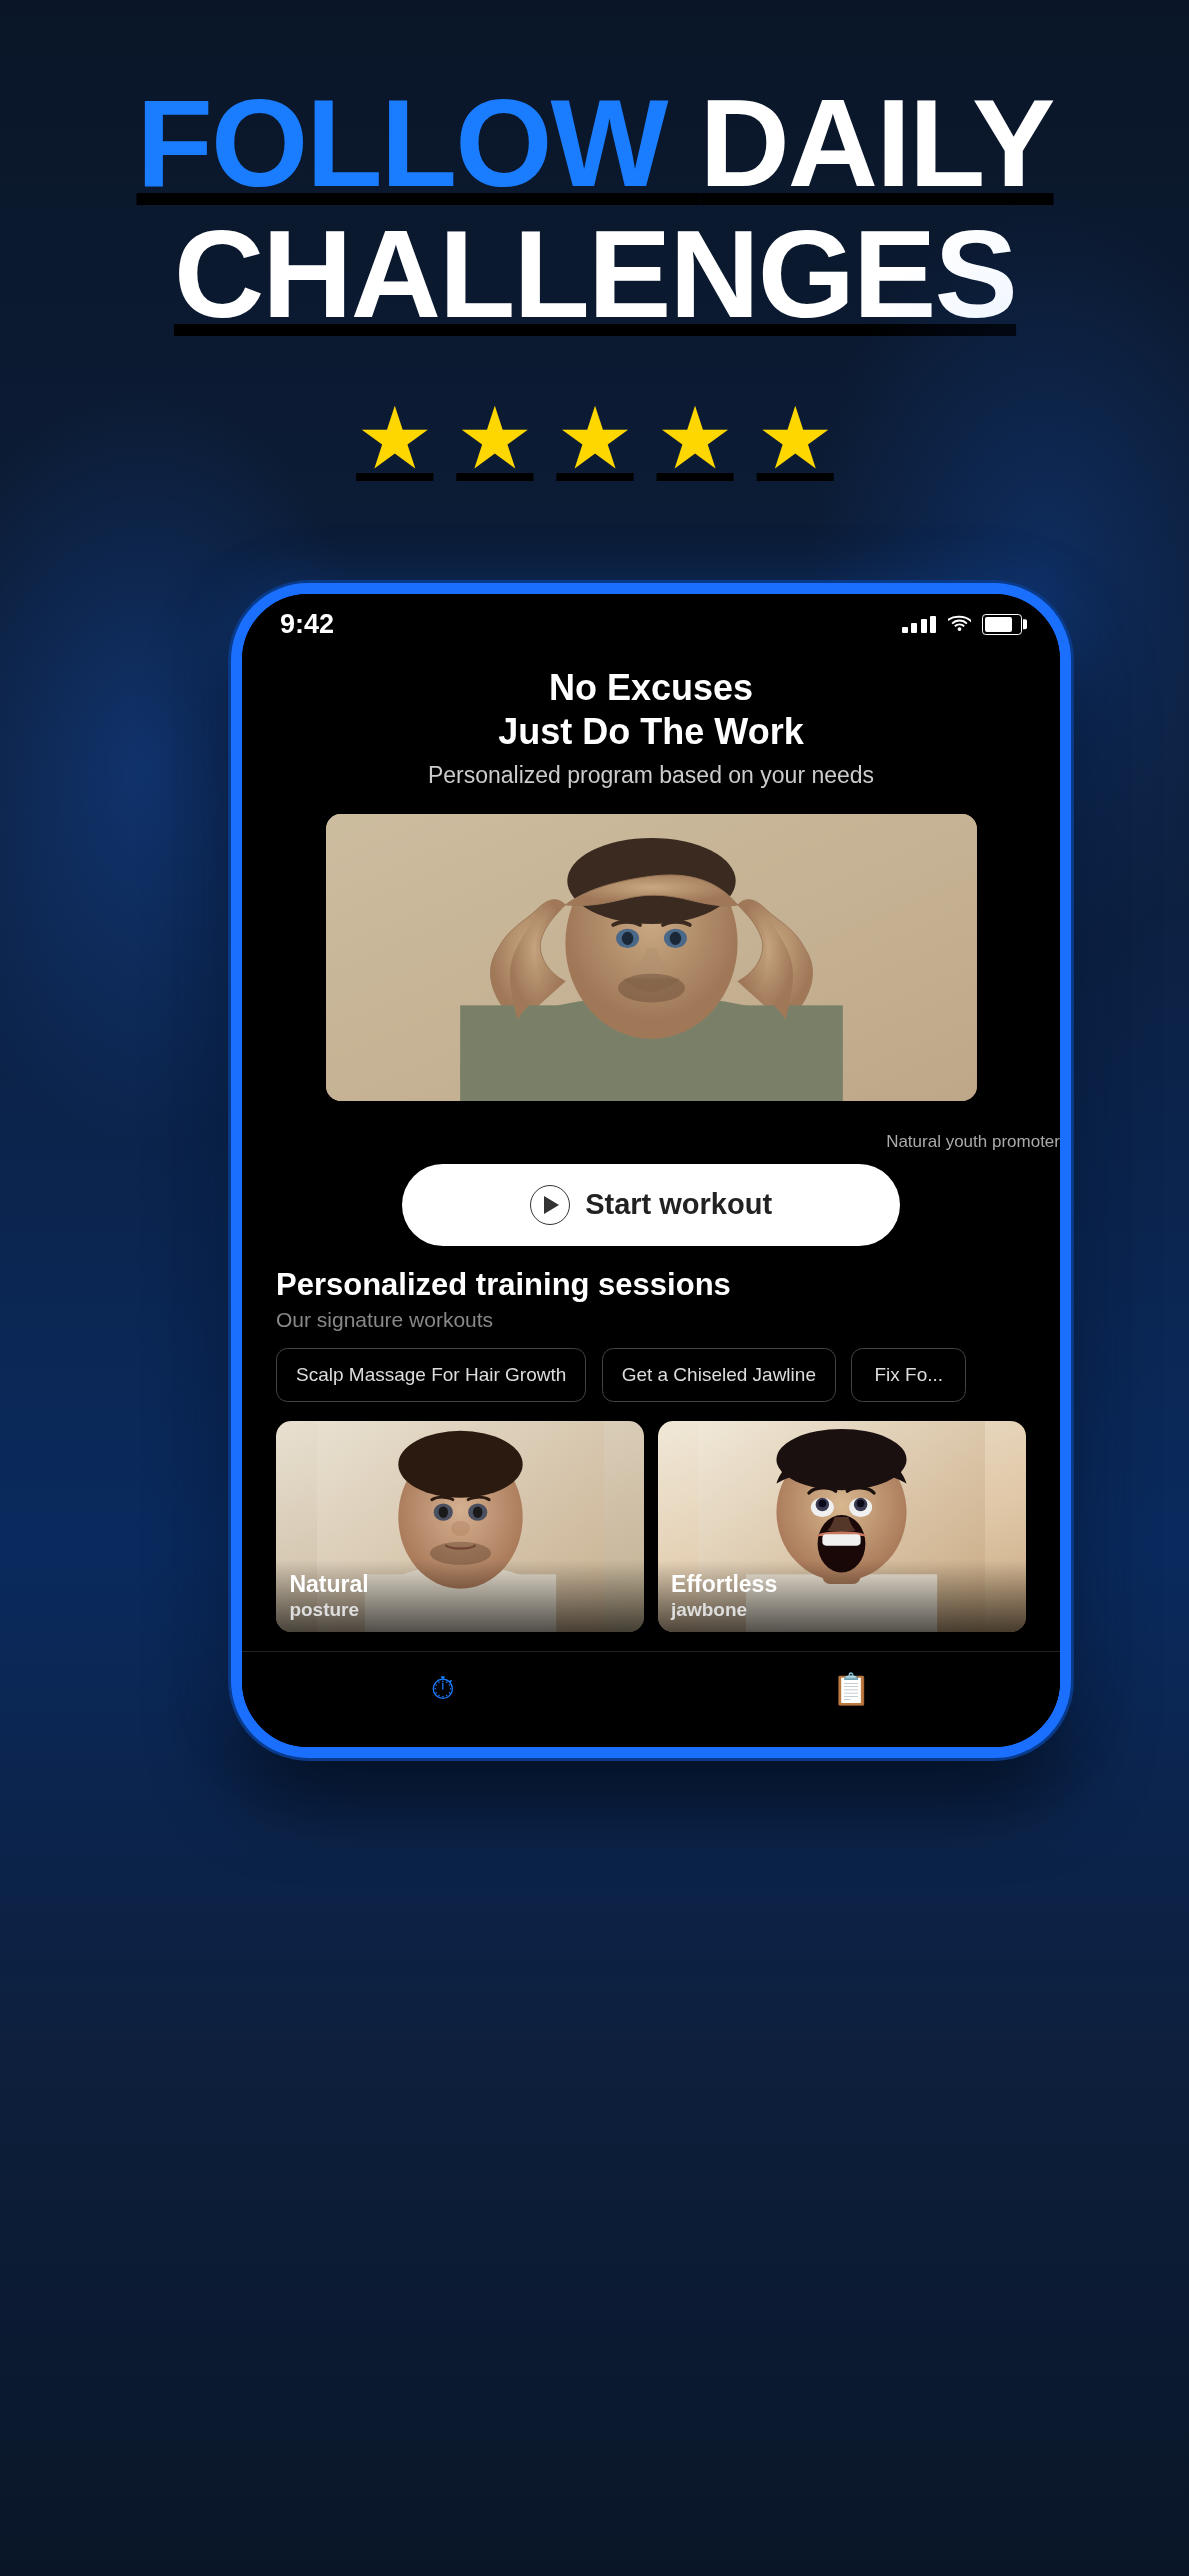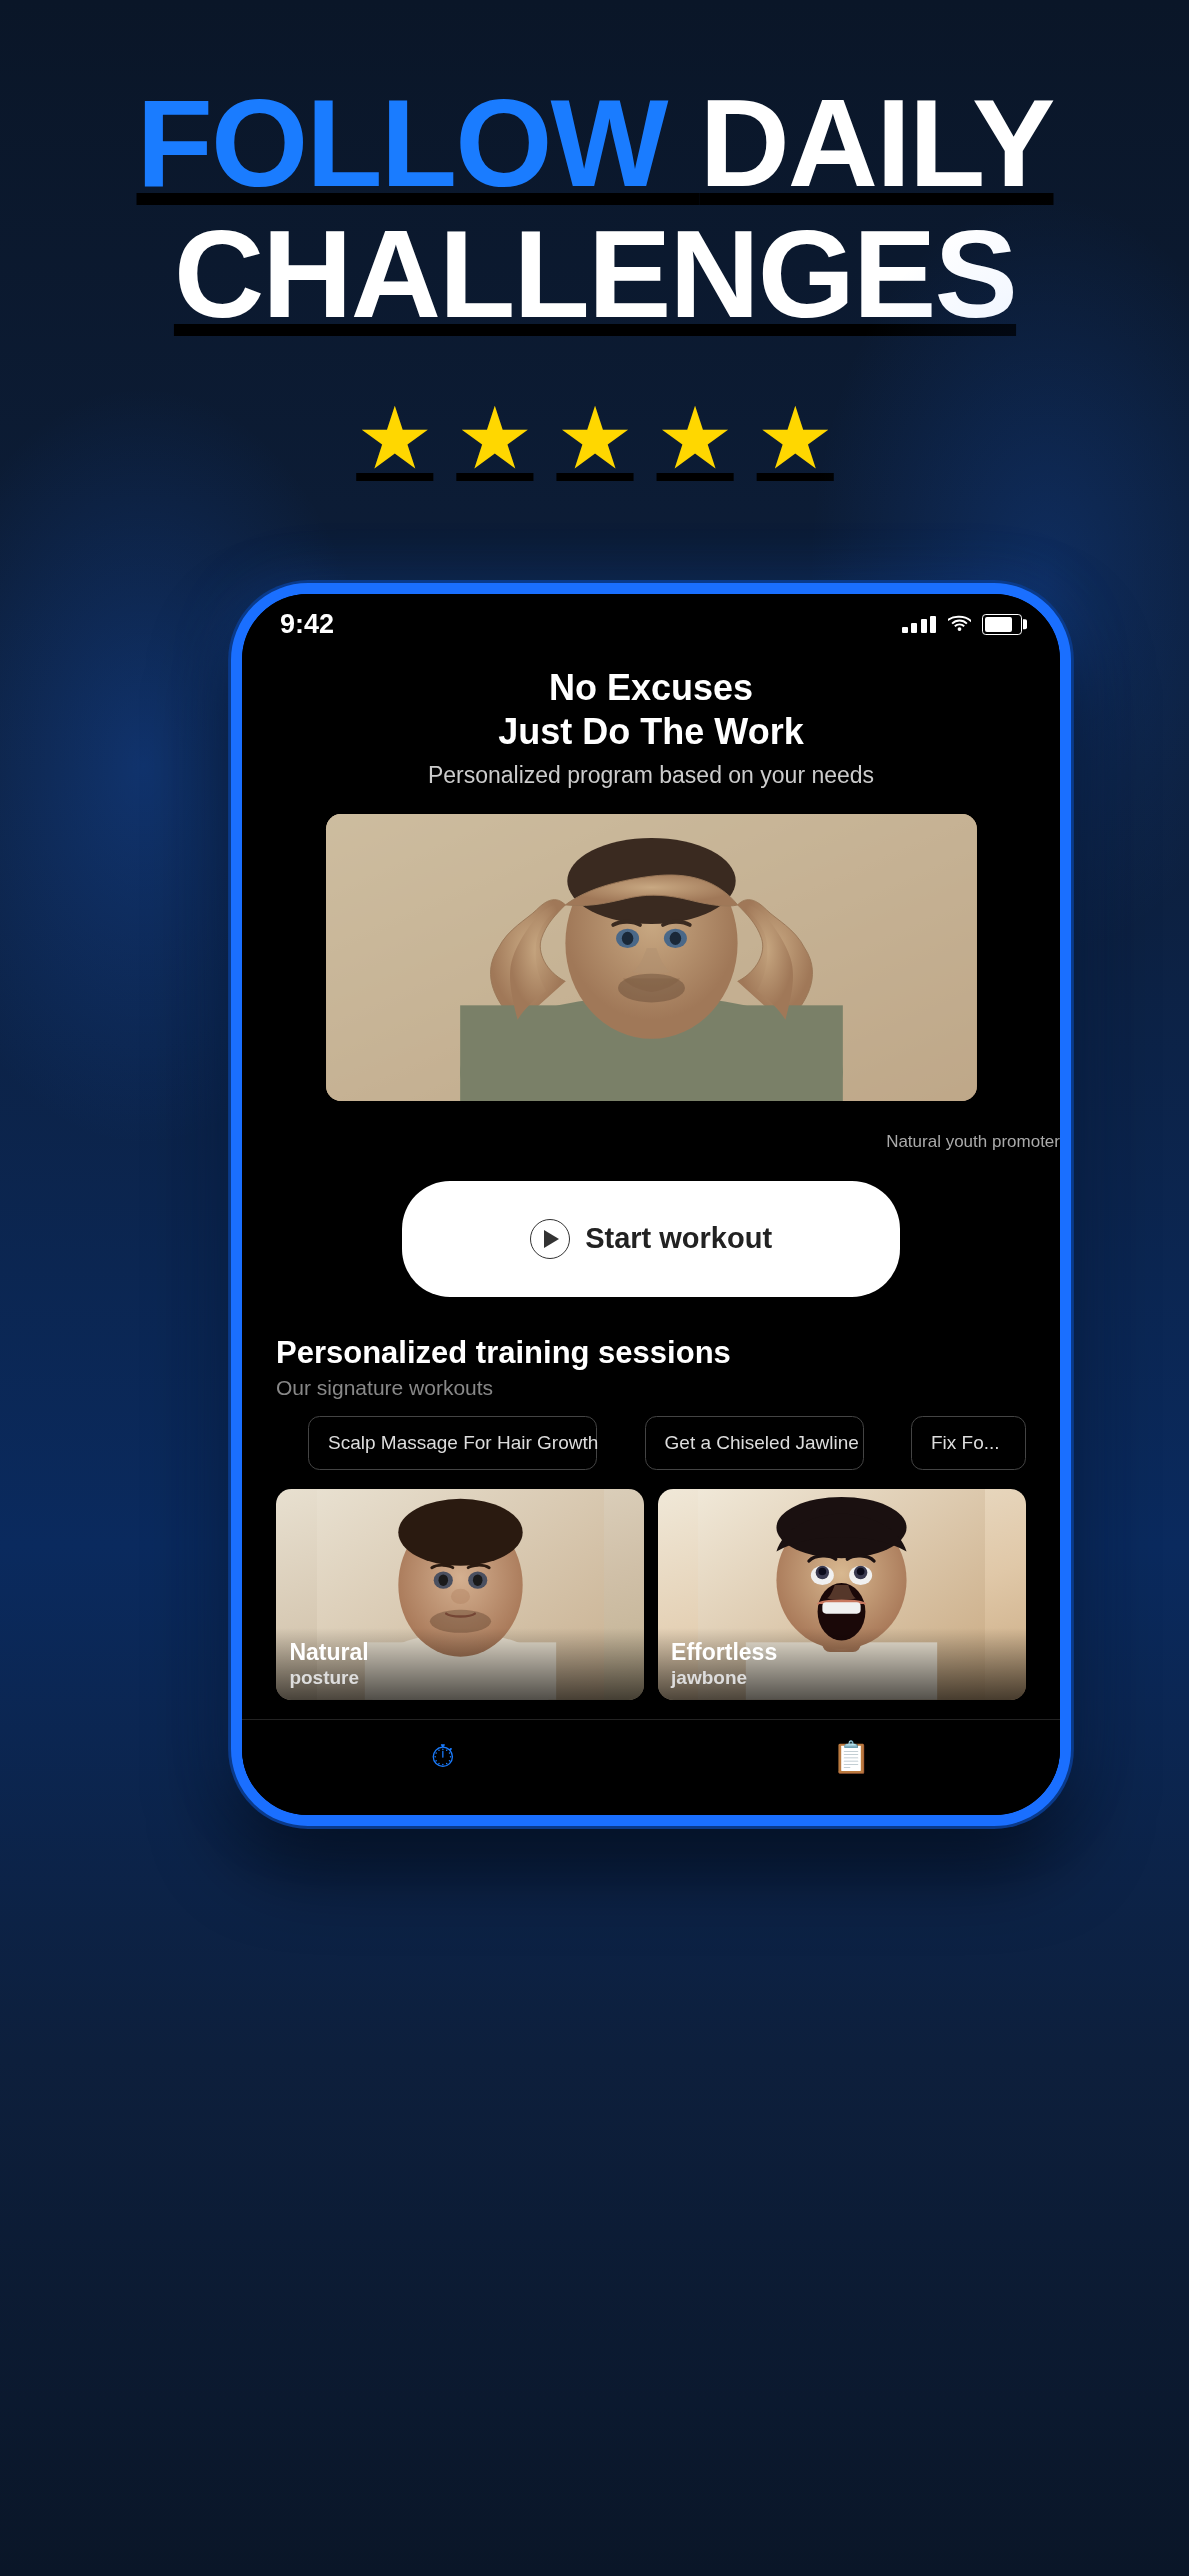--- a/index.html
+++ b/index.html
@@ -187,22 +187,22 @@
     }
 
     
     .start-button {
       display: flex;
       align-items: center;
       justify-content: center;
       gap: 15.3px;
       background: #fff;
       border-radius: 48px;
-      padding: 38px 48px;
-      margin: 19px auto;
+      padding: 21px 48px;
+      margin: 2px auto;
       width: 498px;
       cursor: pointer;
       border: none;
     }
 
     .play-circle {
       width: 40px;
       height: 40px;
       border: 1.9px solid #333;
       border-radius: 50%;
@@ -297,25 +297,24 @@
     }
 
     .pill-item {
       background: transparent;
       border: 1.4px solid #444;
       border-radius: 11.5px;
       padding: 15.3px 19px;
       color: #ddd;
       font-size: 19px;
       font-weight: 500;
-      text-align: left;
+      text-align: center;
       min-width: 182px;
       cursor: pointer;
       white-space: nowrap;
-      margin-left: 32px;
     }
 
     .card-row {
       display: flex;
       gap: 13.4px;
       overflow: hidden;
     }
 
     .mini-card {
       flex: 1;

